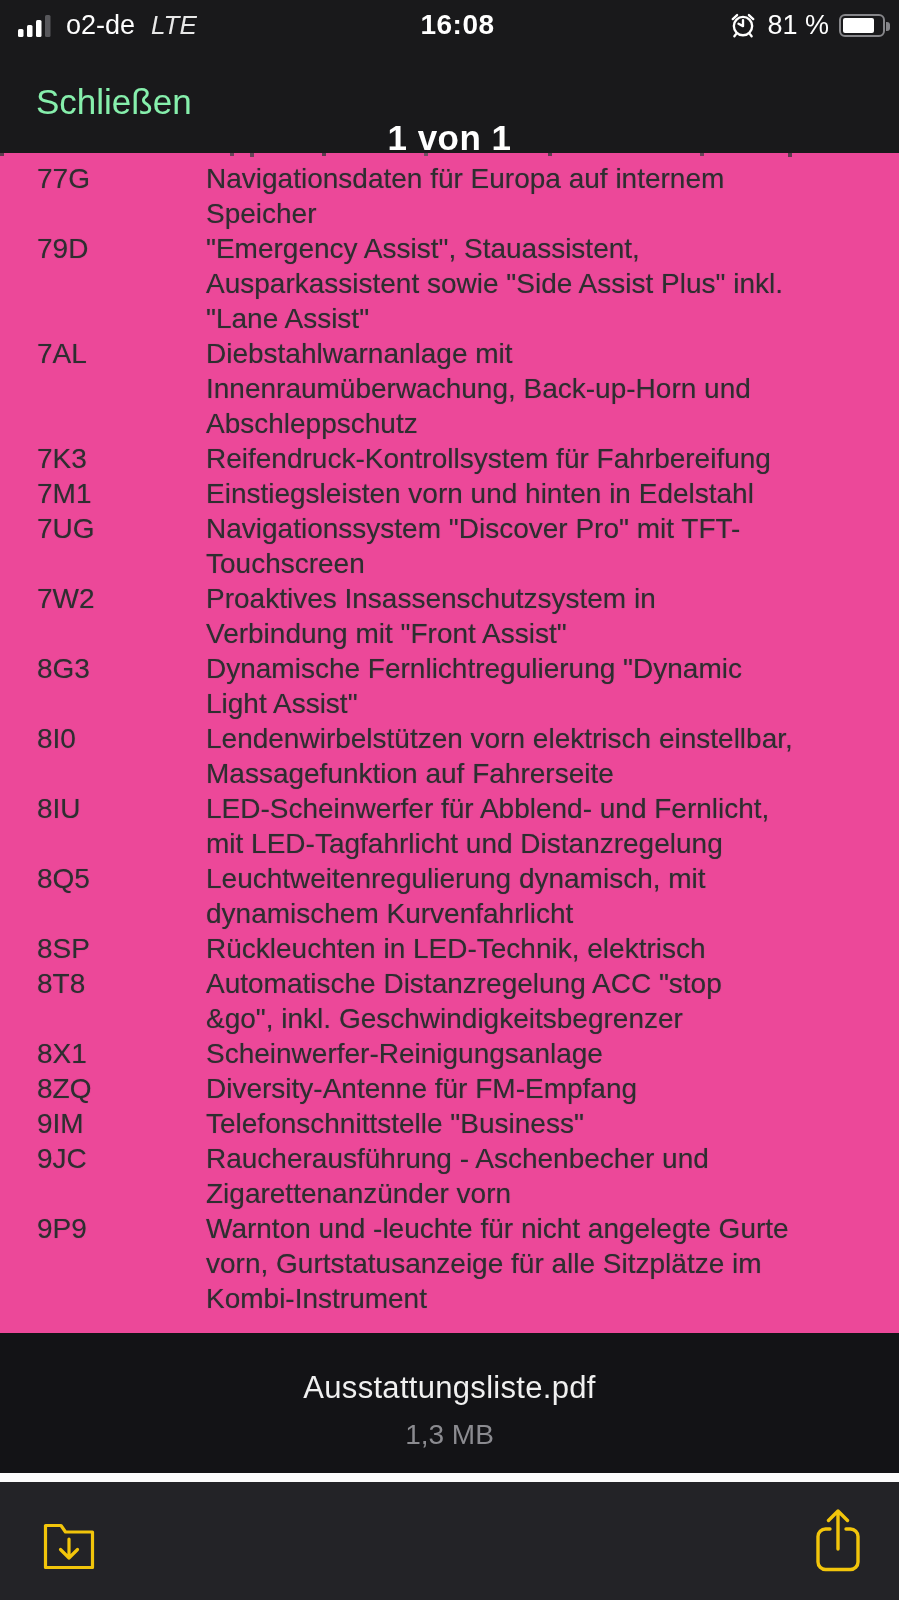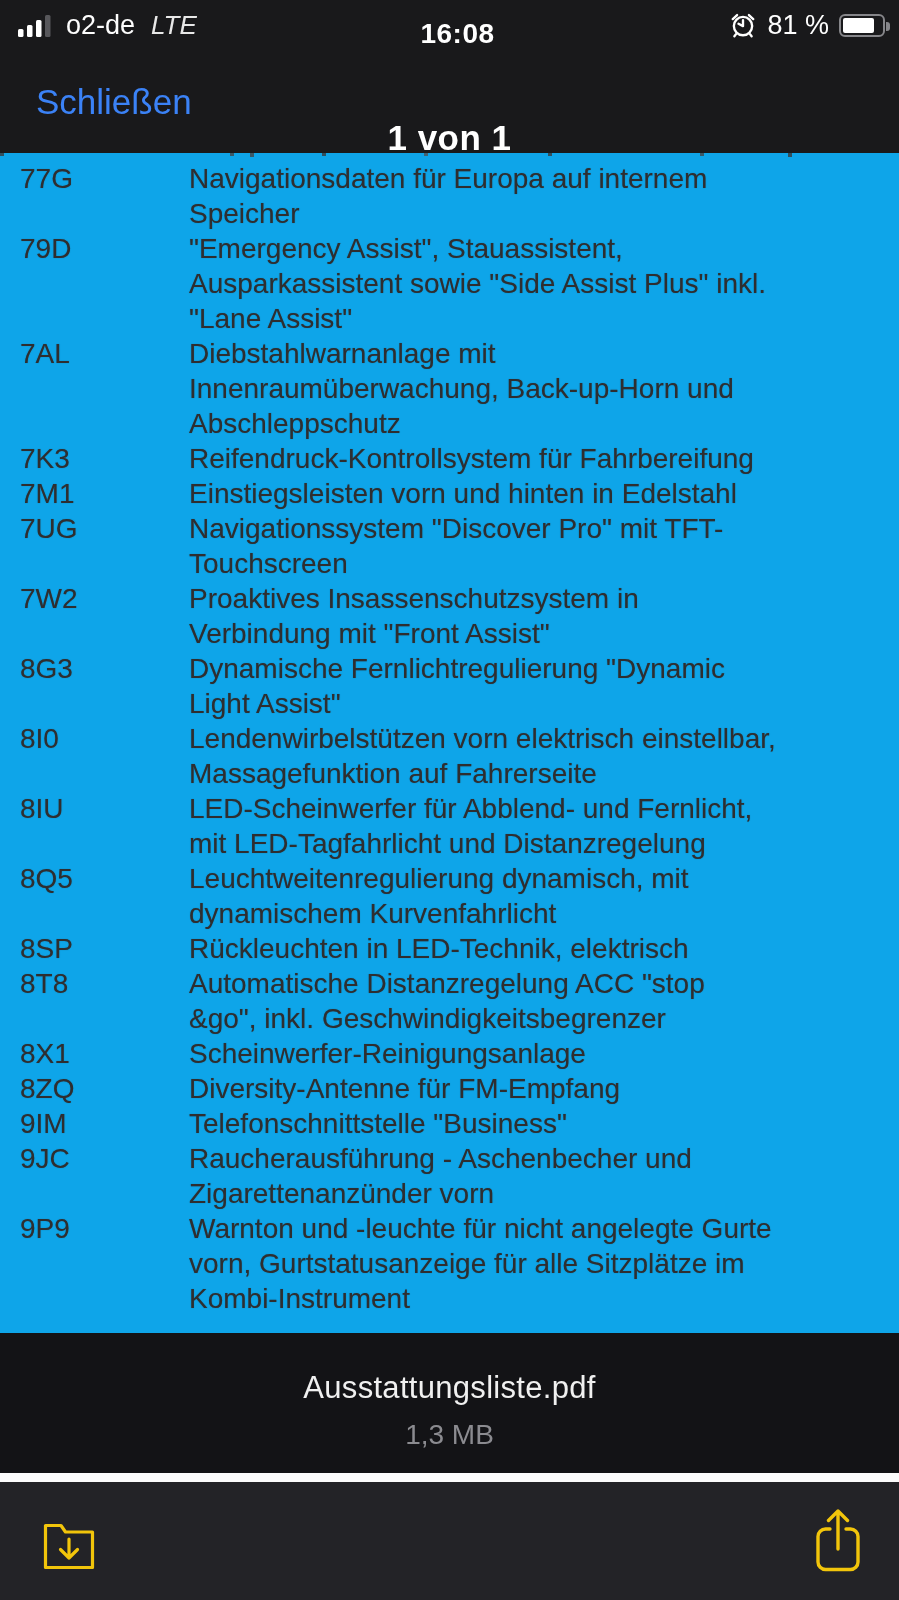--- a/index.html
+++ b/index.html
@@ -9,43 +9,43 @@
     font-family:"Liberation Sans", sans-serif; background:#fcfcfc;
   }
 
   
   .top-chrome { position:absolute; top:0; left:0; width:899px; height:153px; background:#19191b; z-index:3; }
 
   .status-bar { position:relative; height:50px; color:#fff; }
   .sb-left { position:absolute; left:18px; top:0; height:50px; display:flex; align-items:center; gap:12px; }
   .sb-left .carrier { font-size:27px; color:#fdfdfd; }
   .sb-left .network { font-size:26px; color:#e8e8e8; margin-left:4px;font-style:italic; }
-  .sb-center { position:absolute; left:16px; right:0; top:0; height:50px; display:flex; align-items:flex-end; justify-content:center; }
+  .sb-center { position:absolute; left:16px; right:0; top:0; height:50px; display:flex; align-items:center; justify-content:center; }
   .sb-center .time { font-size:28px; font-weight:700; letter-spacing:.5px; }
   .sb-right { position:absolute; right:14px; top:0; height:50px; display:flex; align-items:center; gap:10px;text-align:right; }
   .sb-right .batt-pct { font-size:27px; }
   .battery { position:relative; width:46px; height:23px; border:2px solid #86868a; border-radius:6px; padding:2px; }
   .battery-fill { display:block; height:100%; width:81%; background:#fff; border-radius:2px; }
   .battery::after { content:""; position:absolute; right:-7px; top:6px; width:4px; height:9px; background:#86868a; border-radius:0 3px 3px 0; }
 
   .nav-bar { position:relative; height:103px; }
   .close-btn {
     position:absolute; left:36px; top:50%; transform:translateY(-50%);
-    background:none; border:none; color:#3b82f6; font-size:35px; cursor:pointer;
+    background:none; border:none; color:#86efac; font-size:35px; cursor:pointer;
     font-family:"Liberation Sans", sans-serif;
   }
   .page-indicator {
     position:absolute; left:0; right:0; top:50%; transform:translateY(-50%);
     text-align:center; color:#fff; font-size:35px; font-weight:700; letter-spacing:.5px;margin-top:36px;
   }
 
   
   .content {
     position:absolute; top:153px; left:0; width:899px; height:1180px;
-    background:#0ea5e9; color:#2e2e30; padding:8px 36px 0 20px; overflow:hidden;
+    background:#ec4899; color:#2e2e30; padding:8px 36px 0 37px; overflow:hidden;
   }
   .clipped-line { position:absolute; top:-1px; left:0; width:4px; height:4px; background:#3a3a3c;
     box-shadow:230px 0 0 #454547, 322px 0 0 #3a3a3c, 424px 0 0 #525254, 548px 0 0 #3a3a3c,
                700px 0 0 #454547, 788px 1px 0 #3a3a3c, 250px 1px 0 #454547; opacity:.8; }
   .row { display:grid; grid-template-columns:169px 1fr; }
   .code, .desc { font-size:28px; line-height:35px; text-shadow:0 0 1px rgba(46,46,48,.45); }
   .desc { white-space:pre-line; }
 
   
   .file-info {

